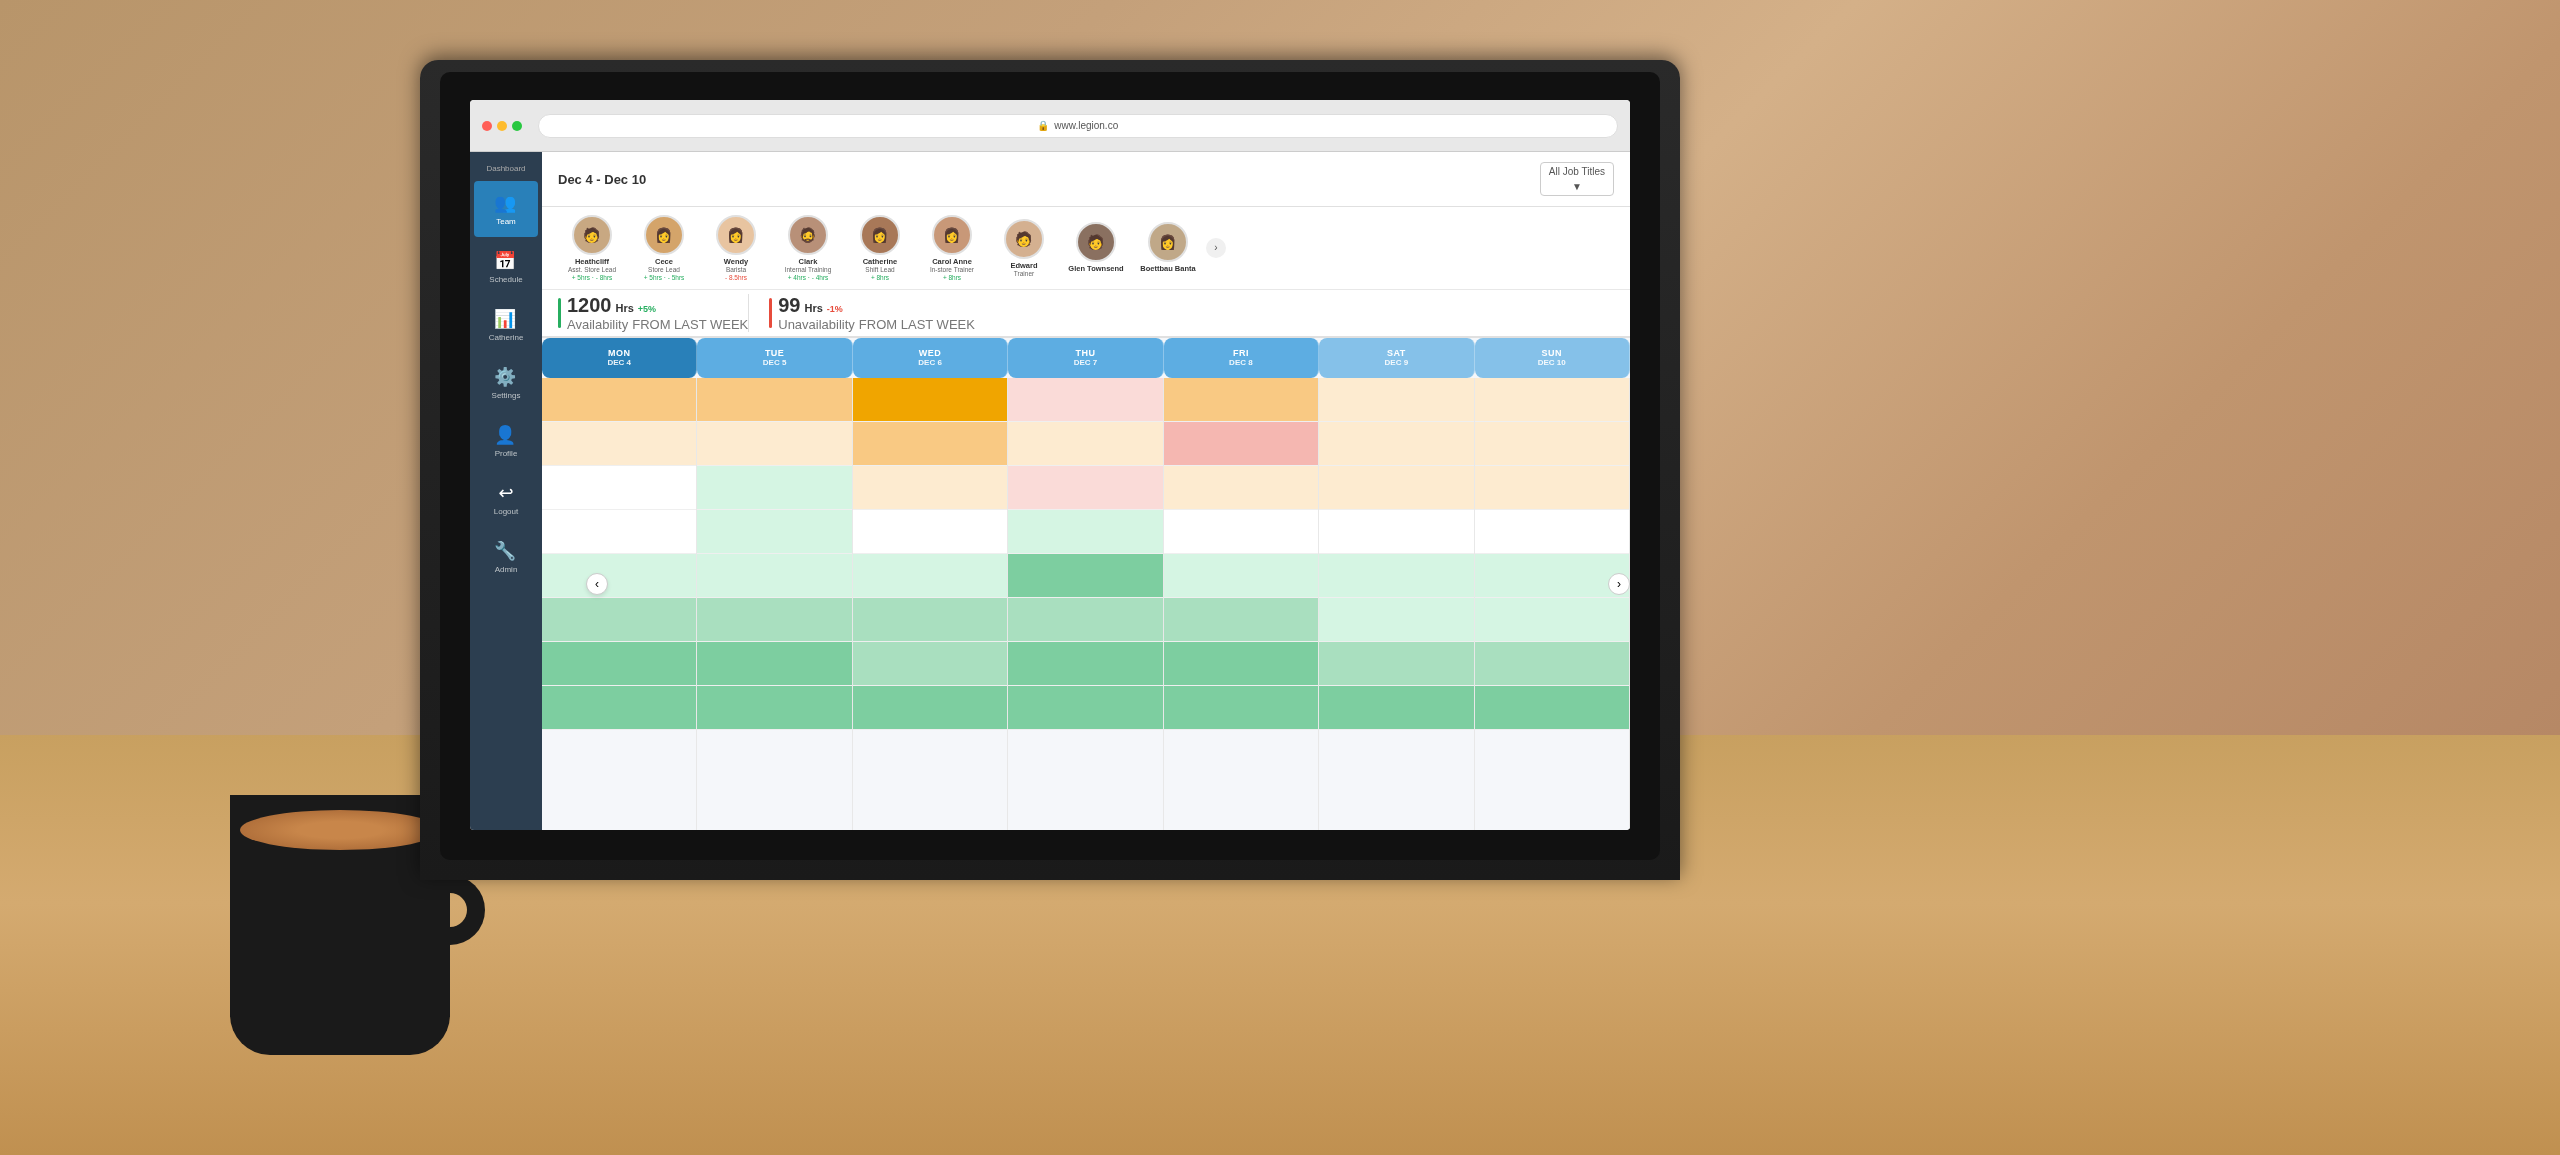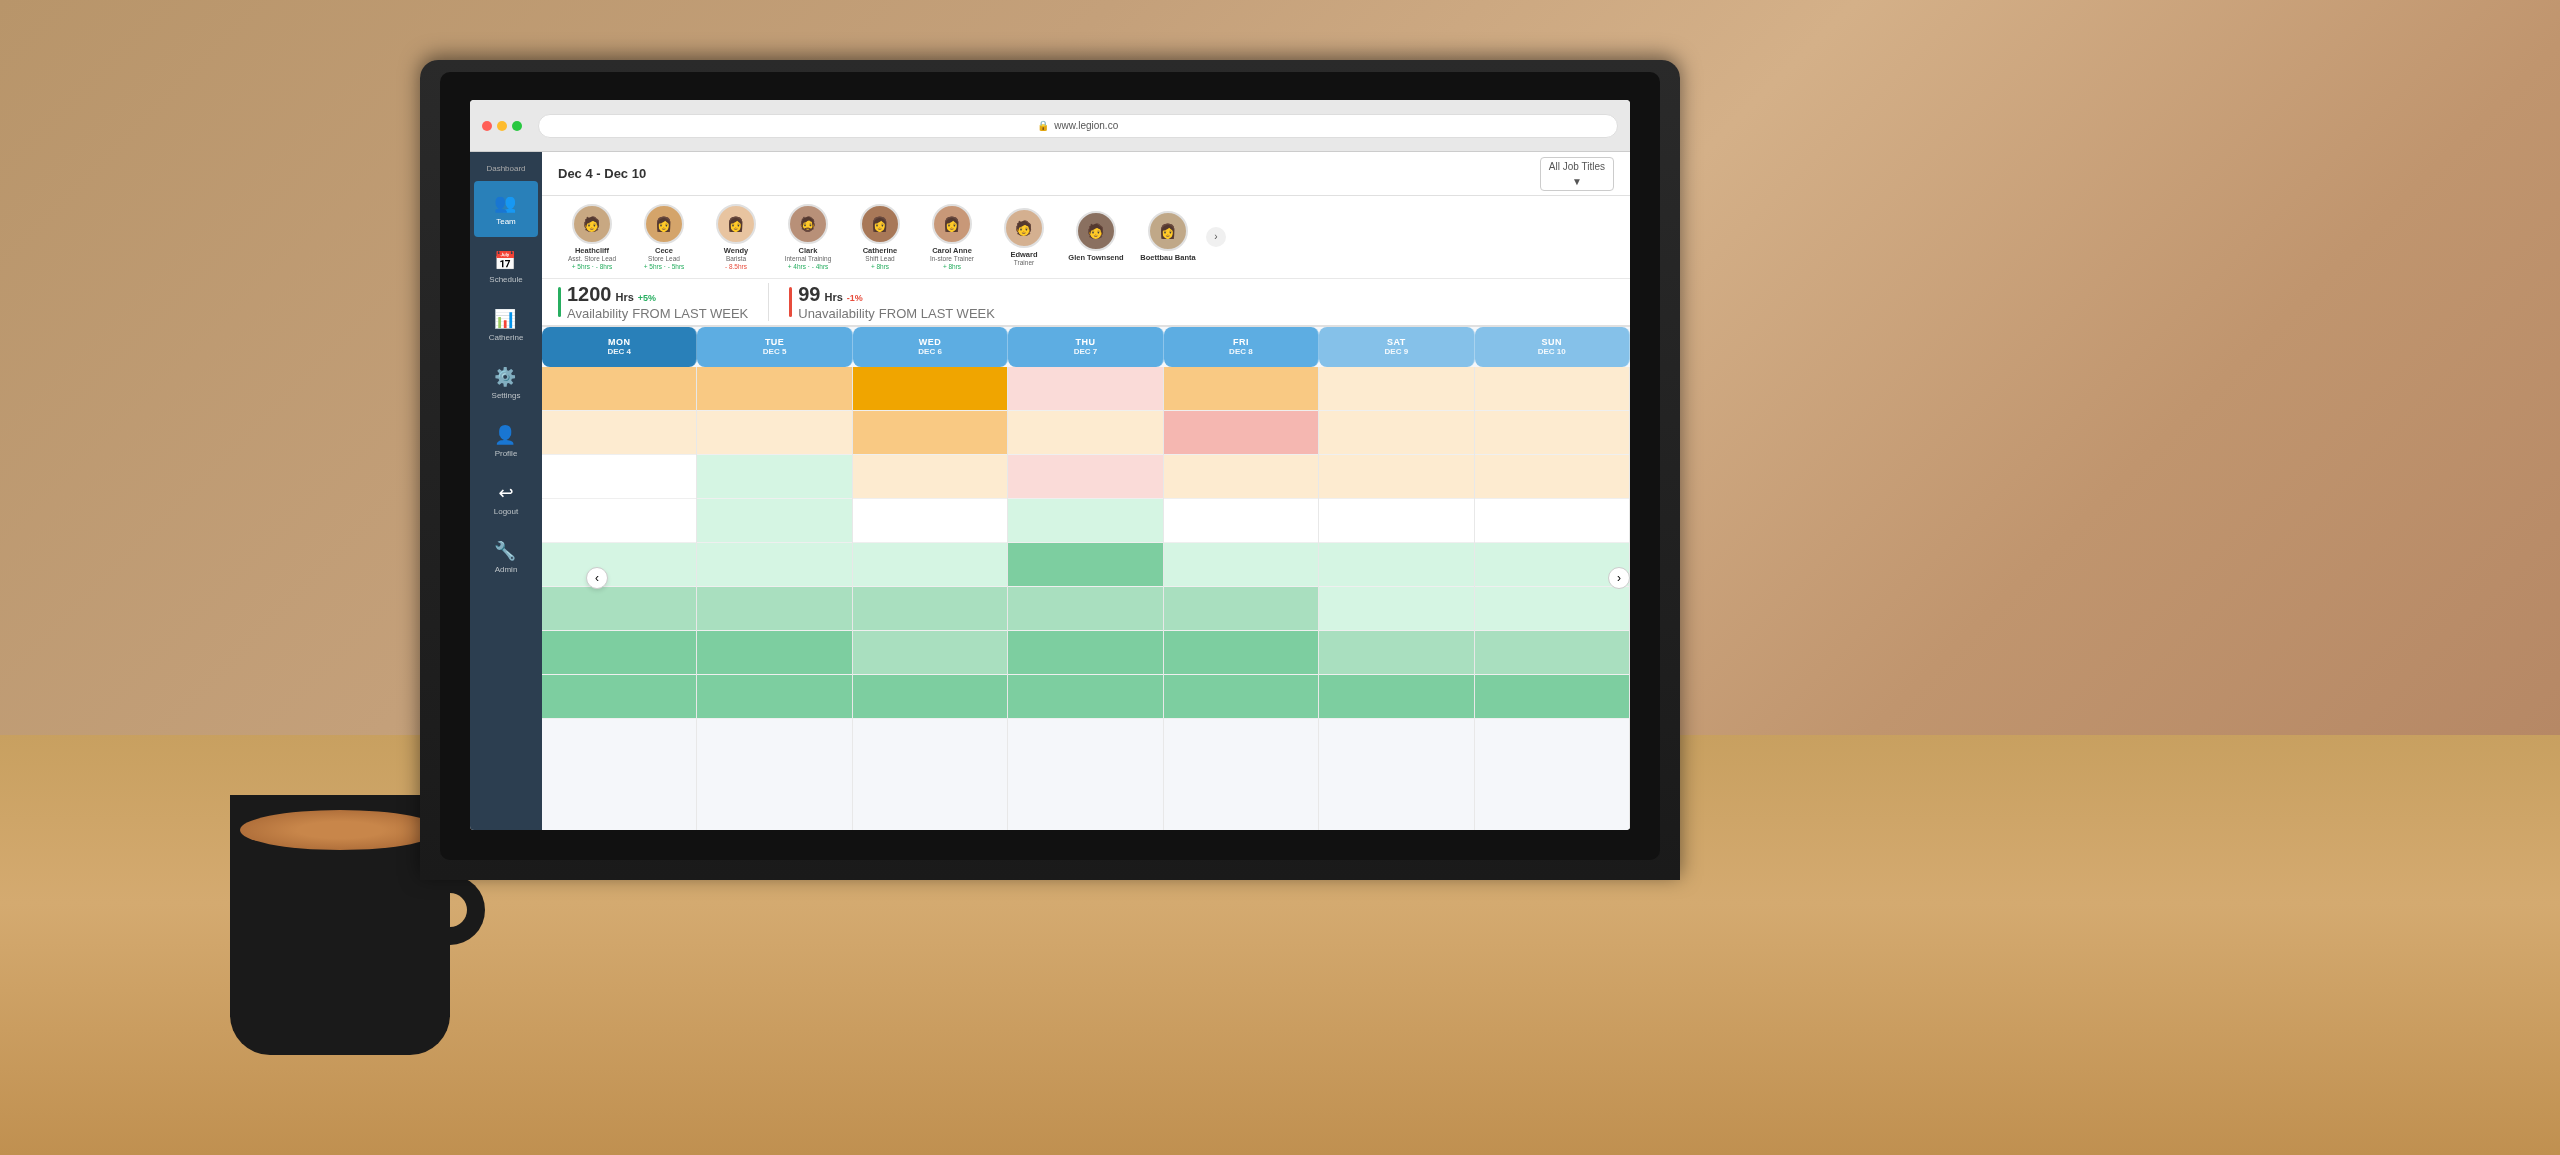--- a/index.html
+++ b/index.html
@@ -206,21 +206,21 @@
     }
 
     
     .top-header {
       background: white;
       padding: 8px 16px;
       display: flex;
       align-items: center;
       justify-content: space-between;
       border-bottom: 1px solid #e0e0e0;
-      height: 44px;
+      height: 55px;
     }
 
     .date-range {
       font-size: 13px;
       font-weight: 600;
       color: #333;
     }
 
     .job-filter {
       display: flex;
@@ -313,21 +313,20 @@
       display: flex;
       align-items: center;
       gap: 0;
       border-bottom: 2px solid #e0e0e0;
       height: 48px;
     }
 
     .stat-block {
       display: flex;
       align-items: center;
-      padding-right: 20px;
       border-right: 1px solid #e0e0e0;
       margin-right: 20px;
       gap: 6px;
       text-align: center;
     }
 
     .stat-block:last-child {
       border-right: none;
     }
 

